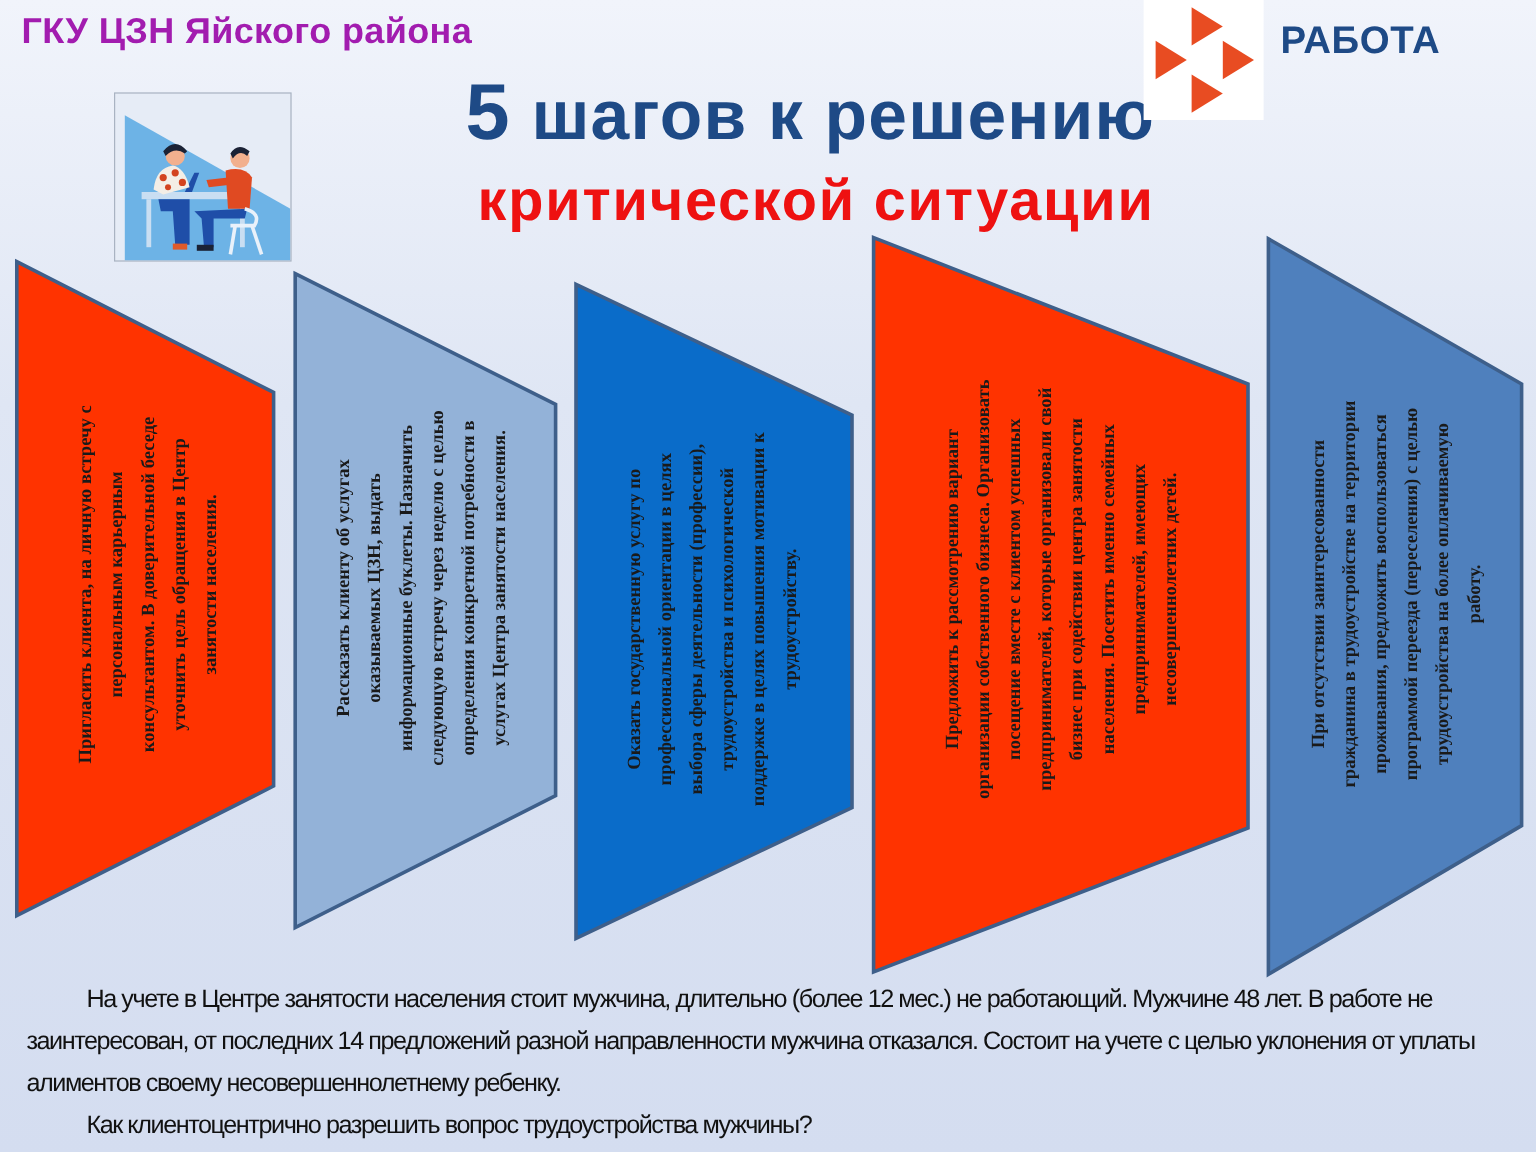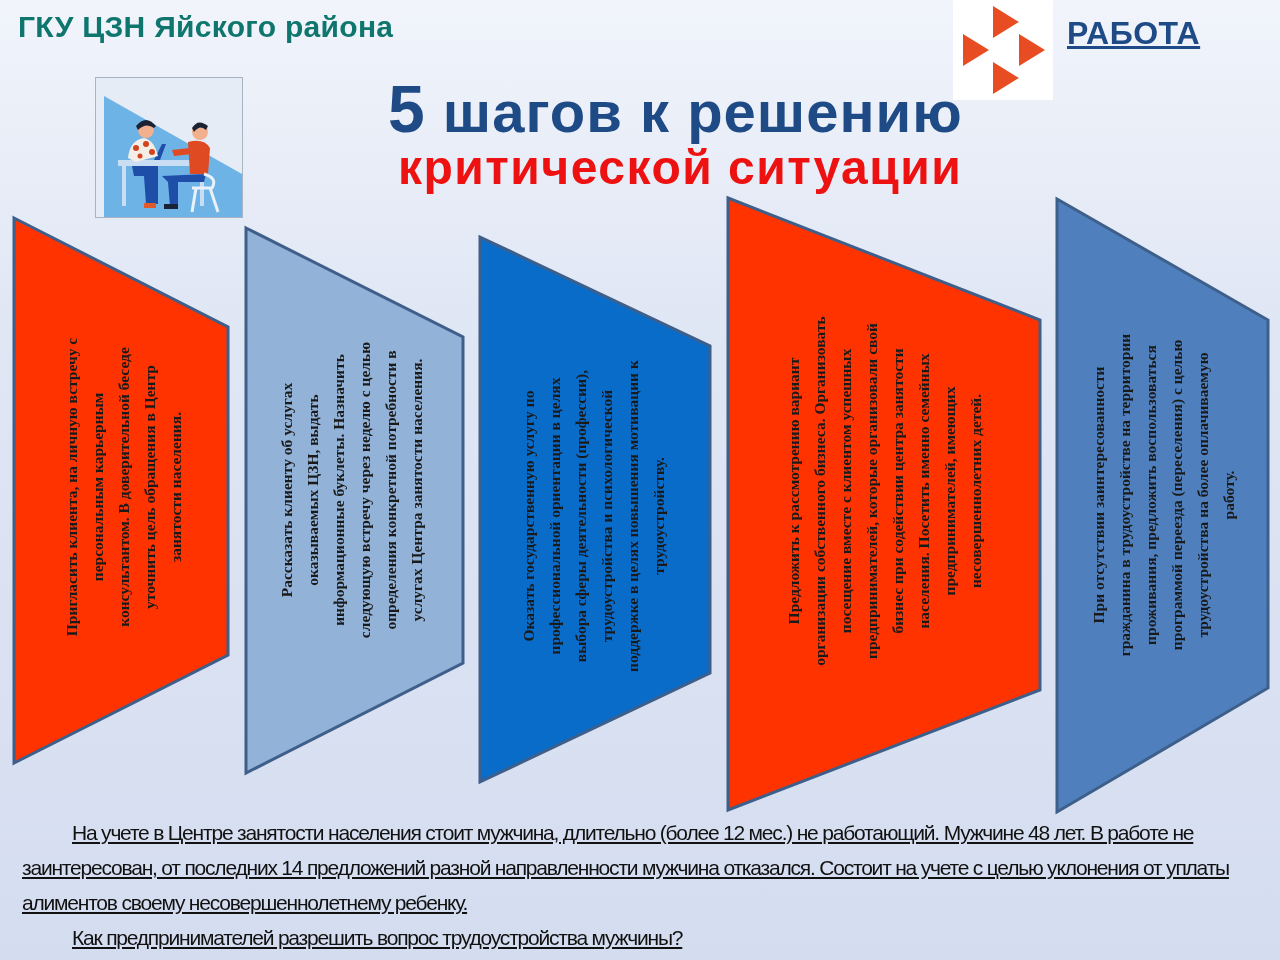--- a/index.html
+++ b/index.html
@@ -3,57 +3,57 @@
 <meta charset="utf-8">
 <style>
   html, body { margin:0; padding:0; }
   body {
     width:1280px; height:960px; position:relative; overflow:hidden;
     background: linear-gradient(180deg, #f1f4fb 0%, #dfe6f4 35%, #d4ddf0 100%);
     font-family: "Liberation Sans", sans-serif;
   }
   .org-title {
     position:absolute; left:18px; top:10px; font-size:30px; font-weight:bold;
-    color:#0f766e; letter-spacing:0.3px;
+    color:#a21caf; letter-spacing:0.3px;
   }
   .illustration {
     position:absolute; left:95px; top:77px; width:148px; height:141px;
     background:#e6ecf6; border:1px solid #a9b3c2; box-sizing:border-box;
   }
   .illustration svg { position:absolute; left:0; top:0; }
   .title-1 {
-    position:absolute; left:388px; top:71px; font-size:58px; font-weight:bold;
+    position:absolute; left:388px; top:55px; font-size:58px; font-weight:bold;
     color:#1e4a86; white-space:nowrap; letter-spacing:1px;
   }
   .title-1 .num { font-size:66px; }
   .title-2 {
     position:absolute; left:350px; top:140px; font-size:48px; font-weight:bold;
     color:#ee1111; white-space:nowrap; letter-spacing:1.5px;margin-left:48px;
   }
   .logo-box {
     position:absolute; left:953px; top:0; width:100px; height:100px; background:#ffffff;
   }
   .logo-text {
     position:absolute; left:1067px; top:14px; font-size:32px; font-weight:bold;
-    color:#1e4a86; line-height:38px; letter-spacing:0.5px;text-decoration:underline;
+    color:#1e4a86; line-height:38px; letter-spacing:0.5px;
   }
   .steps-svg { position:absolute; left:0; top:0; }
   .step-text {
     position:absolute; display:flex; align-items:center; justify-content:center;
     font-family: "Liberation Serif", serif; font-weight:bold; color:#1a1a1a;
     text-align:center; font-size:15.5px; line-height:26px;
     transform: rotate(-90deg); transform-origin:center center;
     box-sizing:border-box;
   }
   .case-text {
     position:absolute; left:22px; top:815px; width:1250px;
     font-family: "Liberation Sans", sans-serif; font-size:21px; line-height:35px;
     color:#111; letter-spacing:-1.2px;
   }
-  .case-text p { margin:0;text-decoration:underline; }
+  .case-text p { margin:0; }
   .indent { text-indent:50px; }
 </style>
 </head>
 <body>
 
 <div class="org-title">ГКУ ЦЗН Яйского района</div>
 
 <div class="illustration">
   <svg width="146" height="139" viewBox="0 0 146 139">
     <polygon points="8,18 146,96 146,139 8,139" fill="#6db3e6"></polygon>
@@ -110,14 +110,14 @@
 </svg>
 
 <div class="step-text" style="left:-26px; top:392px; width:300px; height:190px;">Пригласить клиента, на личную встречу с персональным карьерным консультантом. В доверительной беседе уточнить цель обращения в Центр занятости населения.</div>
 <div class="step-text" style="left:197px; top:385px; width:310px; height:210px; padding:0 4px;">Рассказать клиенту об услугах оказываемых ЦЗН, выдать информационные буклеты. Назначить следующую встречу через неделю с целью определения конкретной потребности в услугах Центра занятости населения.</div>
 <div class="step-text" style="left:435px; top:408px; width:318px; height:216px;">Оказать государственную услугу по профессиональной ориентации в целях выбора сферы деятельности (профессии), трудоустройства и психологической поддержке в целях повышения мотивации к трудоустройству.</div>
 <div class="step-text" style="left:710px; top:356px; width:350px; height:270px;">Предложить к рассмотрению вариант организации собственного бизнеса. Организовать посещение вместе с клиентом успешных предпринимателей, которые организовали свой бизнес при содействии центра занятости населения. Посетить именно семейных предпринимателей, имеющих несовершеннолетних детей.</div>
 <div class="step-text" style="left:999px; top:392px; width:330px; height:206px;">При отсутствии заинтересованности гражданина в трудоустройстве на территории проживания, предложить воспользоваться программой переезда (переселения) с целью трудоустройства на более оплачиваемую работу.</div>
 
 <div class="case-text">
   <p class="indent">На учете в Центре занятости населения стоит мужчина, длительно (более 12 мес.) не работающий. Мужчине 48 лет. В работе не заинтересован, от последних 14 предложений разной направленности мужчина отказался. Состоит на учете с целью уклонения от уплаты алиментов своему несовершеннолетнему ребенку.</p>
-  <p class="indent">Как предпринимателей разрешить вопрос трудоустройства мужчины?</p>
+  <p class="indent">Как клиентоцентрично разрешить вопрос трудоустройства мужчины?</p>
 </div>
 
 </body></html>

